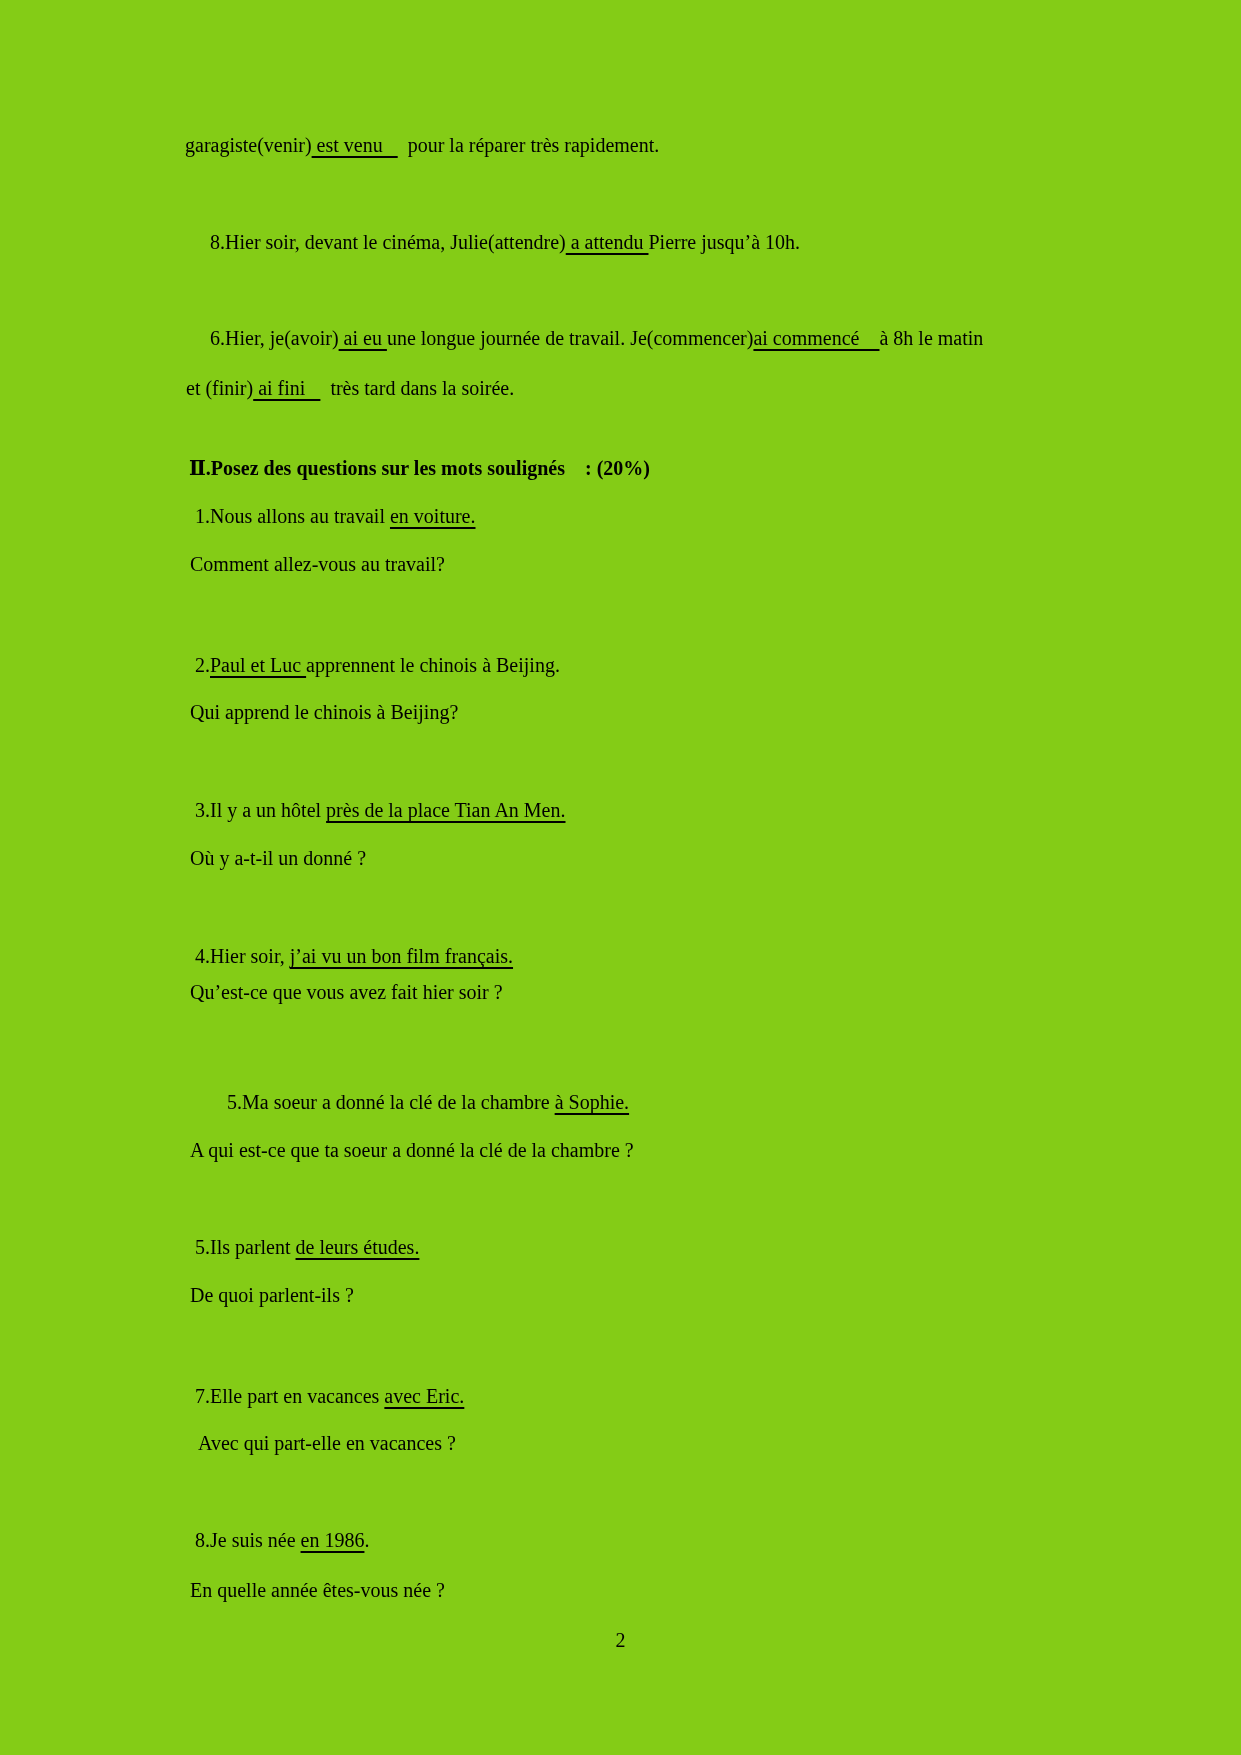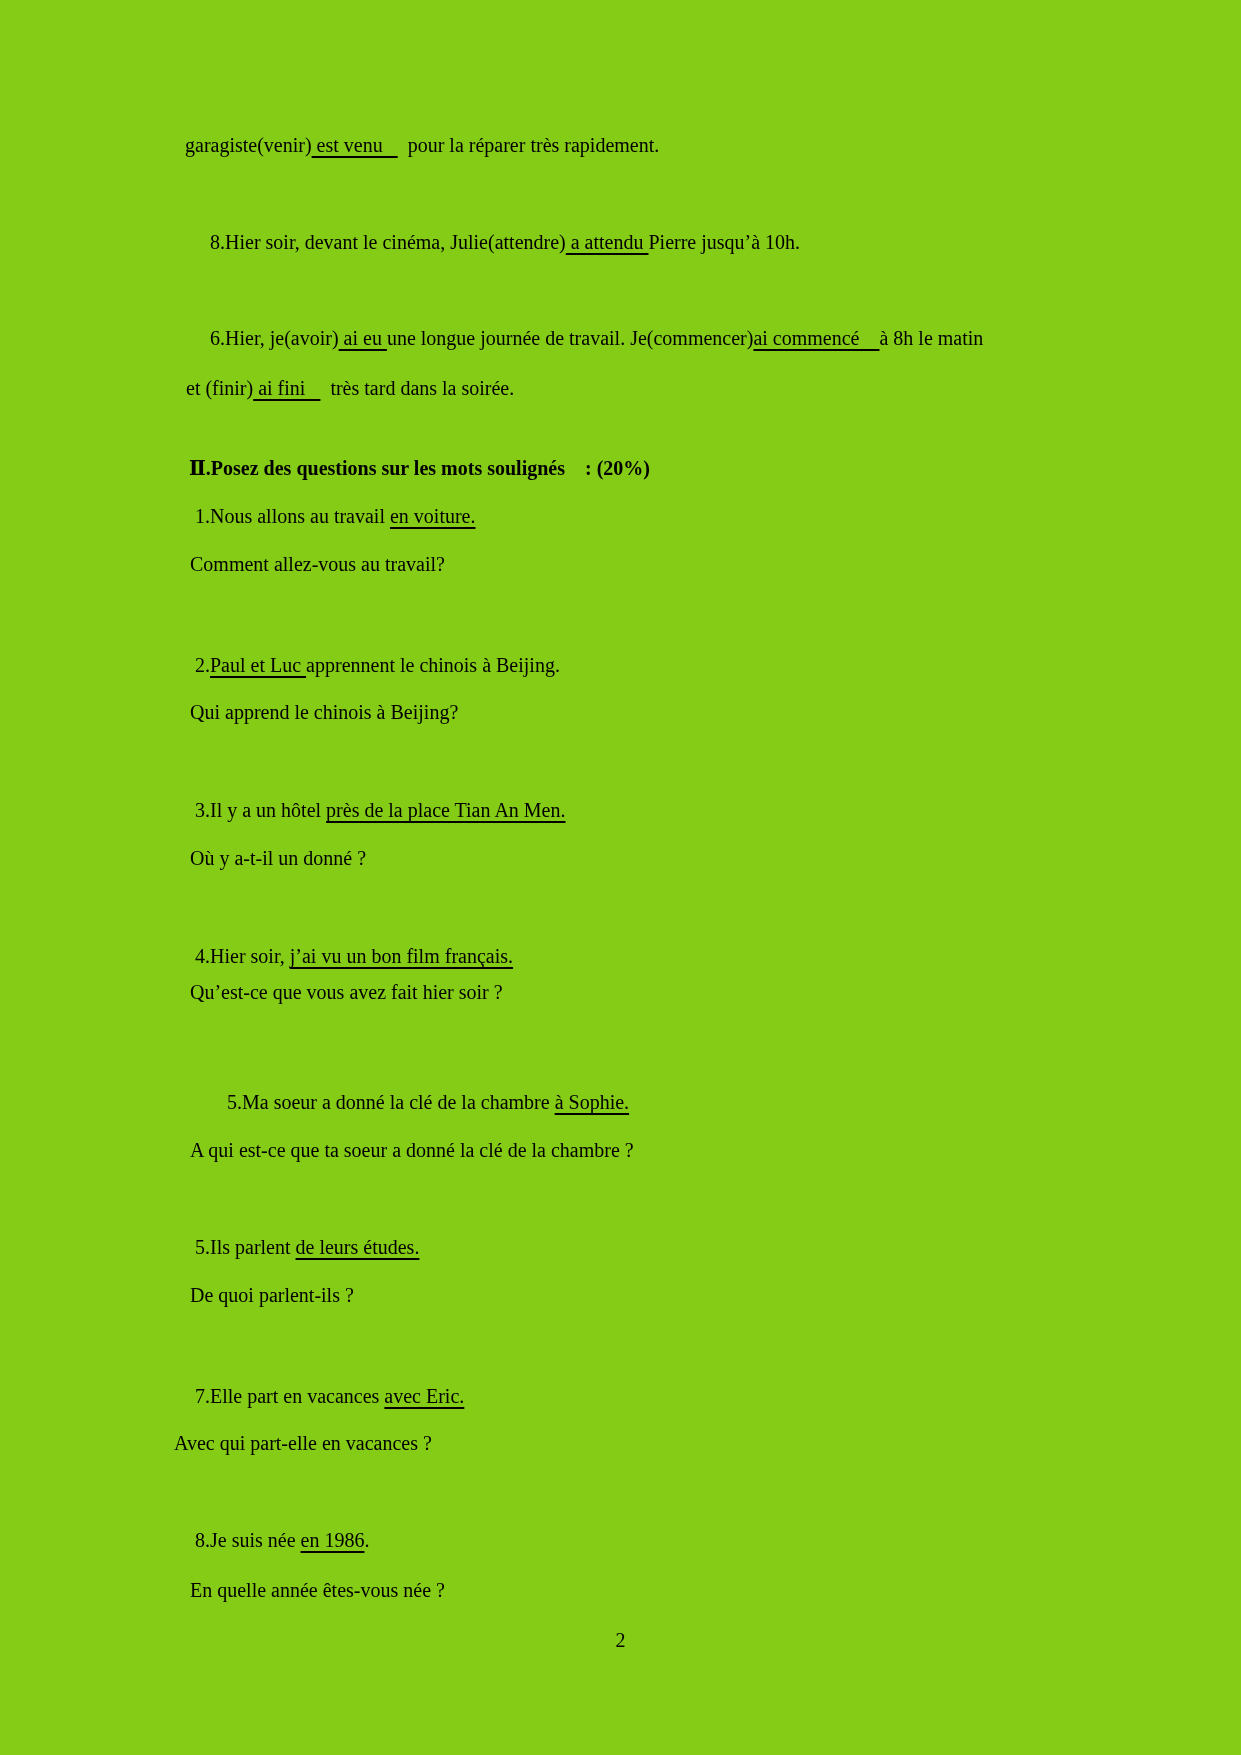--- a/index.html
+++ b/index.html
@@ -57,18 +57,18 @@
       <div class="line" style="left: 190px; top: 688px;"><span>Qui apprend le chinois à Beijing?</span></div>
       <div class="line" style="left: 195px; top: 786px;"><span>3.Il y a un hôtel </span><span class="u">près de la place Tian An Men.</span></div>
       <div class="line" style="left: 190px; top: 834px;"><span>Où y a-t-il un donné ?</span></div>
       <div class="line" style="left: 195px; top: 932px;"><span>4.Hier soir, </span><span class="u">j’ai vu un bon film français.</span></div>
       <div class="line" style="left: 190px; top: 968px;"><span>Qu’est-ce que vous avez fait hier soir ?</span></div>
       <div class="line" style="left: 195px; top: 1078px; margin-left: 32px;"><span>5.Ma soeur a donné la clé de la chambre </span><span class="u">à Sophie.</span></div>
       <div class="line" style="left: 190px; top: 1126px;"><span>A qui est-ce que ta soeur a donné la clé de la chambre ?</span></div>
       <div class="line" style="left: 195px; top: 1223px;"><span>5.Ils parlent </span><span class="u">de leurs études.</span></div>
       <div class="line" style="left: 190px; top: 1271px;"><span>De quoi parlent-ils ?</span></div>
       <div class="line" style="left: 195px; top: 1372px;"><span>7.Elle part en vacances </span><span class="u">avec Eric.</span></div>
-      <div class="line" style="left: 174px; top: 1419px;"><span>Avec qui part-elle en vacances ?</span></div>
+      <div class="line" style="left: 198px; top: 1419px;"><span>Avec qui part-elle en vacances ?</span></div>
       <div class="line" style="left: 195px; top: 1516px;"><span>8.Je suis née </span><span class="u">en 1986</span><span>.</span></div>
       <div class="line" style="left: 190px; top: 1566px;"><span>En quelle année êtes-vous née ?</span></div>
     </div>
   <div class="page-number">2</div>
 </div>
 
 </body></html>

